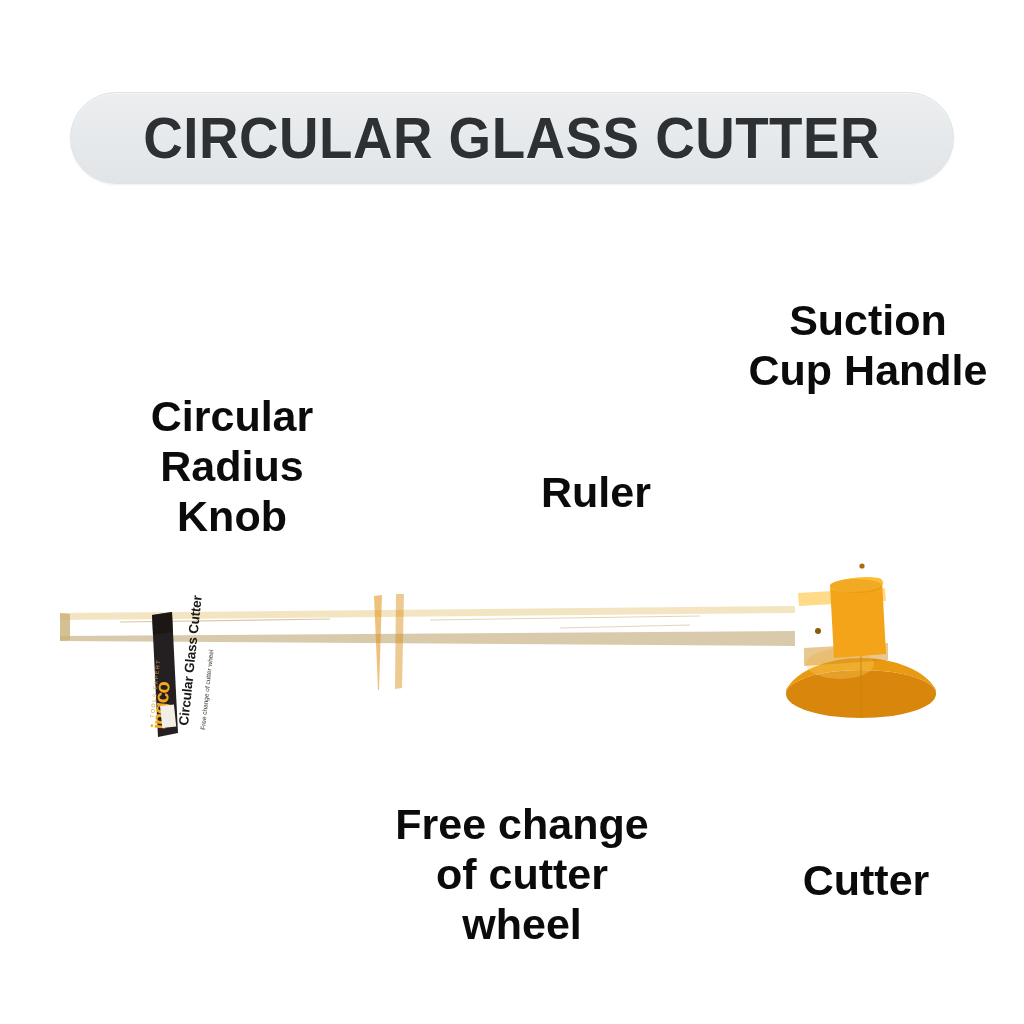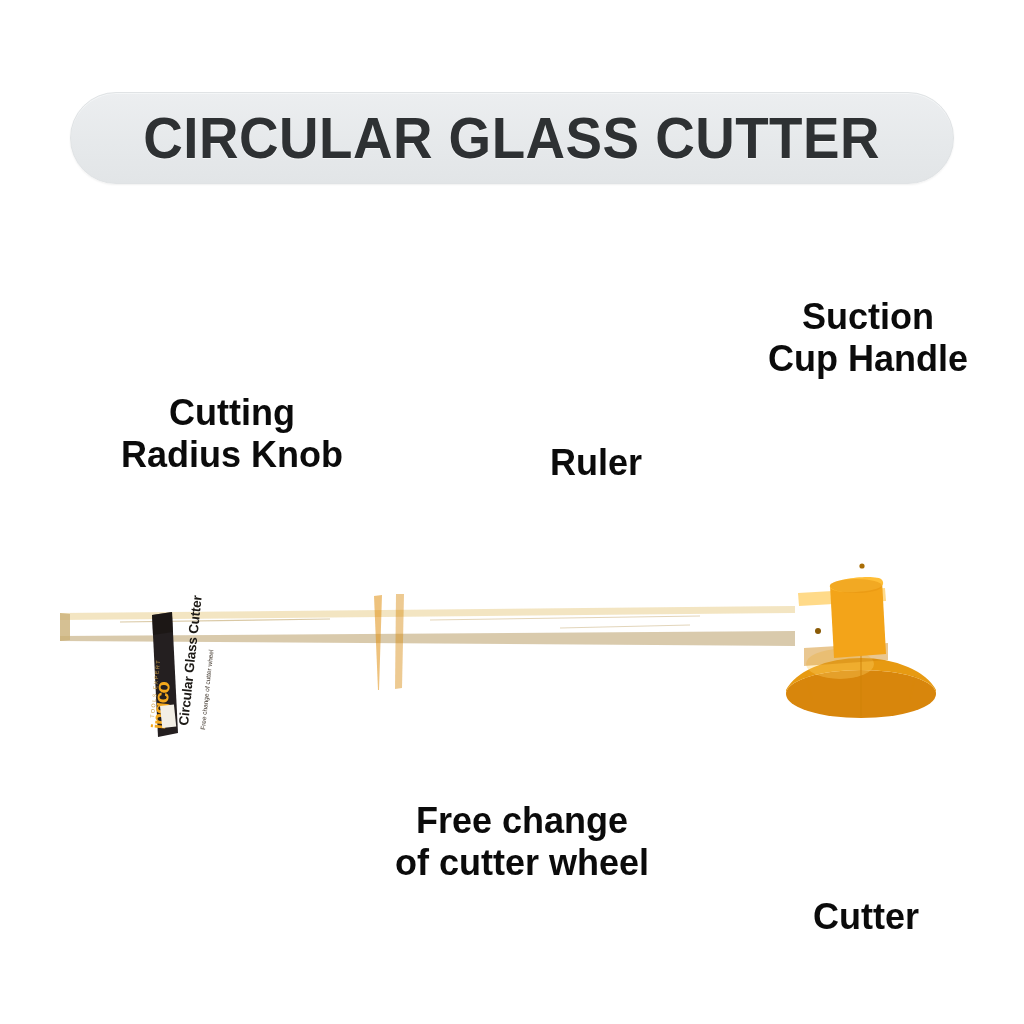--- a/index.html
+++ b/index.html
@@ -32,30 +32,30 @@
     transform:scaleX(0.96);
     white-space:nowrap;
     text-shadow:0 1px 1px rgba(255,255,255,0.6);
   }
 
   
   .label{
     position:absolute;
     font-weight:bold;
     color:#0b0b0b;
-    font-size:36px;
+    font-size:43px;
     line-height:1.16;
     text-align:center;
     white-space:pre-line;
   }
   #label-knob   { left:104px;  top:392px;  width:256px; }
-  #label-ruler  { left:512px;  top:442px;  width:168px; }
+  #label-ruler  { left:512px;  top:468px;  width:168px; }
   #label-suction{ left:744px;  top:296px;  width:248px; }
   #label-free   { left:372px;  top:800px;  width:300px; }
-  #label-cutter { left:778px;  top:896px;  width:176px; }
+  #label-cutter { left:778px;  top:856px;  width:176px; }
 
   
   svg#art{ position:absolute; left:0; top:0; width:1024px; height:1024px; }
 </style>
 </head>
 <body>
 
 <div id="stage">
 
   <div class="title-pill">
@@ -293,21 +293,21 @@
         <parameter name="path" d="M852,718 L838,750 L853,742 L867,751 Z"></parameter>
       </g>
 
       <g>
         <parameter name="path" d="M516,800 L516,682 L425,682" stroke-width="2.8" fill="none" stroke-linecap="square"></parameter>
         <parameter name="path" d="M402,682 L432,668 L424,682 L432,696 Z"></parameter>
       </g>
     </g>
   </svg>
 
-  <div class="label" id="label-knob">Cutting
+  <div class="label" id="label-knob">Circular
 Radius Knob</div>
 
   <div class="label" id="label-ruler">Ruler</div>
 
   <div class="label" id="label-suction">Suction
 Cup Handle</div>
 
   <div class="label" id="label-free">Free change
 of cutter wheel</div>
 

